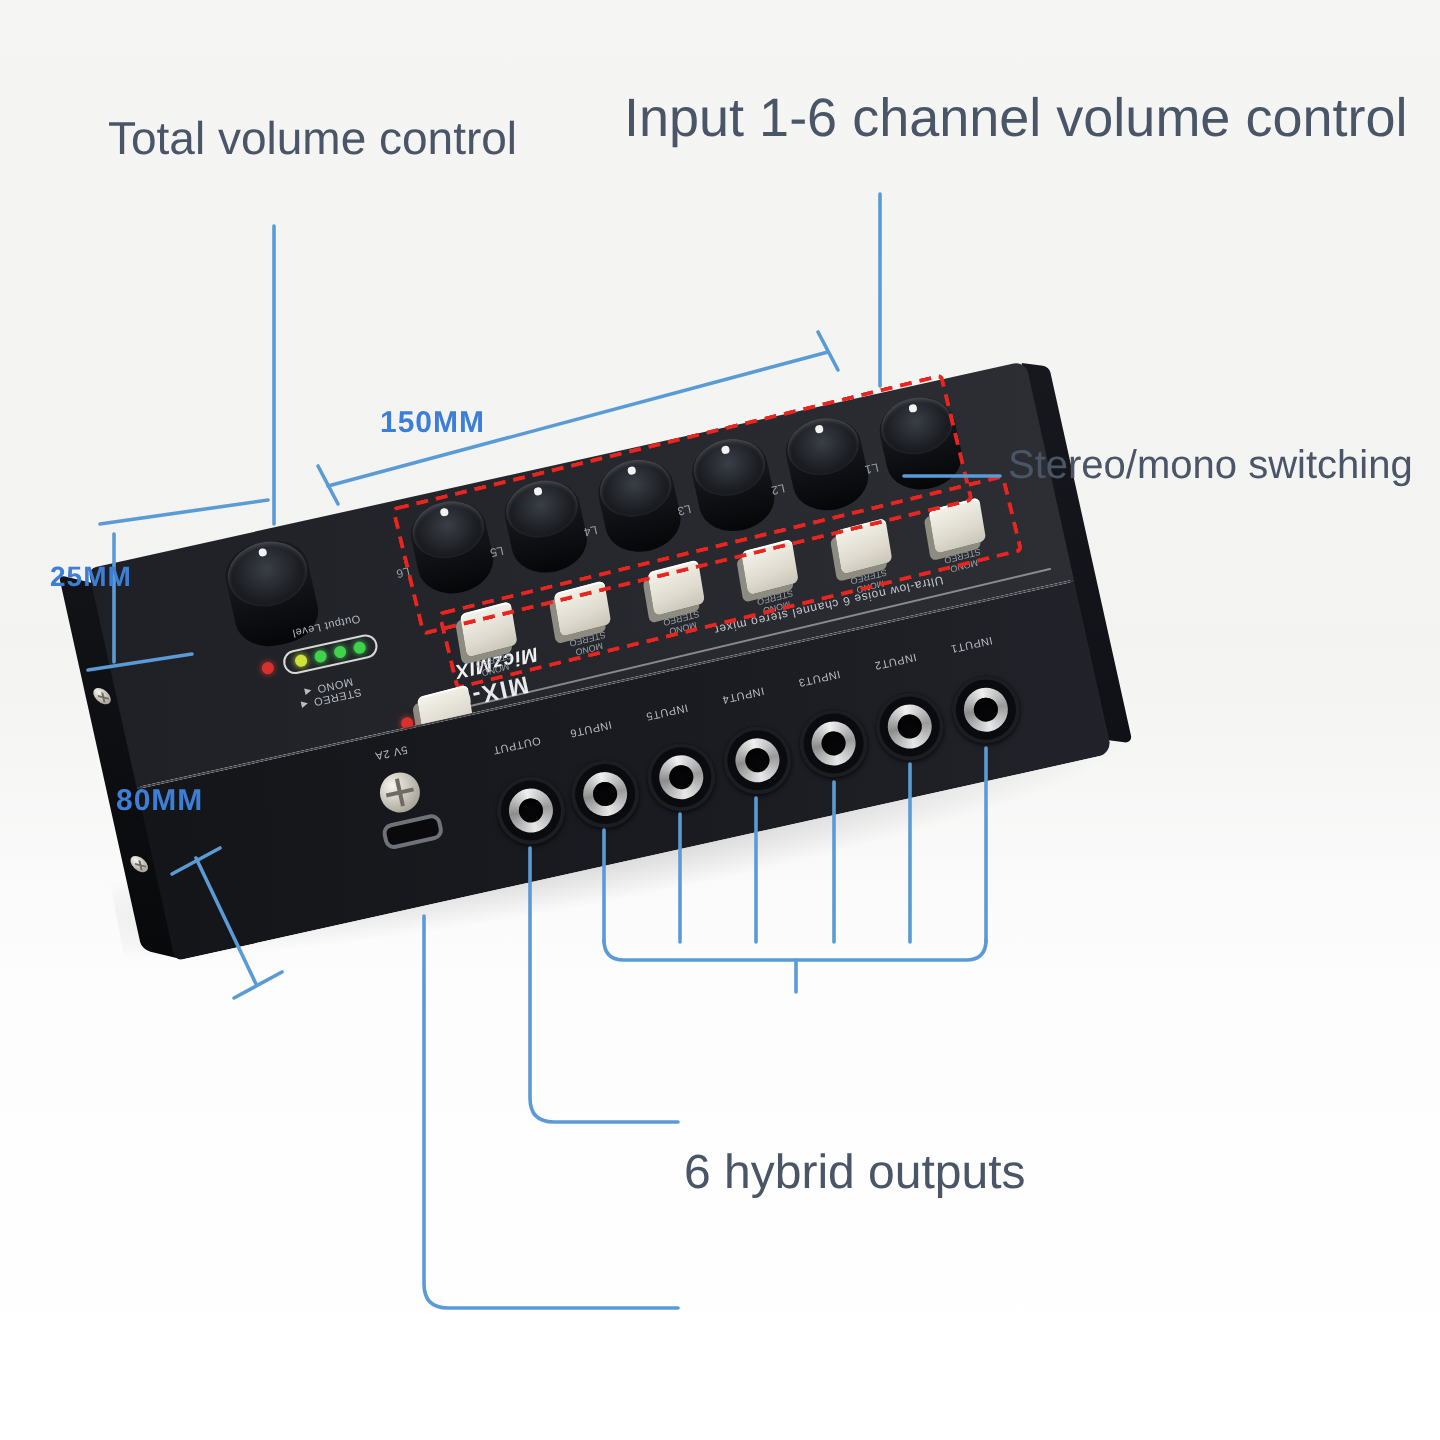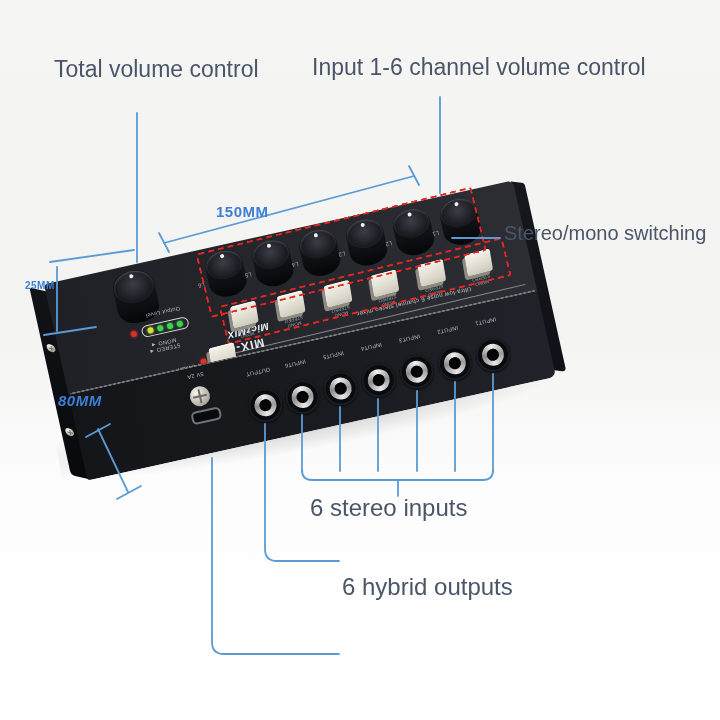--- a/index.html
+++ b/index.html
@@ -120,28 +120,27 @@
       <path d="M455 382 V471"></path>
       <path d="M493 374 V471"></path>
       <path d="M302 470 Q302 480 312 480 L483 480 Q493 480 493 470"></path>
       <path d="M398 480 V496"></path>
       <path d="M265 424 V549 Q265 561 277 561 H339"></path>
       <path d="M212 458 V642 Q212 654 224 654 H339"></path>
     </g>
   </svg>
 
   <div class="callout" style="left:54px;top:56px;font-size:23px;">Total volume control</div>
-  <div class="callout" style="left:312px;top:54px;font-size:23px;">Input 1-6 channel volume control</div>
+  <div class="callout" style="left:312px;top:44px;font-size:27px;">Input 1-6 channel volume control</div>
   <div class="callout" style="left:504px;top:222px;font-size:20px;">Stereo/mono switching</div>
-  <div class="callout" style="left:310px;top:494px;font-size:24px;">6 stereo inputs</div>
   <div class="callout" style="left:342px;top:573px;font-size:24px;">6 hybrid outputs</div>
 
-  <div class="dim" style="left:216px;top:203px;font-size:15px;">150MM</div>
-  <div class="dim" style="left:25px;top:280px;font-size:10px;">25MM</div>
-  <div class="dim" style="left:58px;top:392px;font-size:15px;font-style:italic;">80MM</div>
+  <div class="dim" style="left:190px;top:203px;font-size:15px;">150MM</div>
+  <div class="dim" style="left:25px;top:280px;font-size:14px;">25MM</div>
+  <div class="dim" style="left:58px;top:392px;font-size:15px;">80MM</div>
 
   <div class="device">
     <div class="shadow"></div>
     <div class="face-side-left">
       <div class="screw small" style="left:4px;top:56px;"></div>
       <div class="screw small" style="left:4px;top:142px;"></div>
     </div>
     <div class="face-right"></div>
 
     <div class="face-top">

